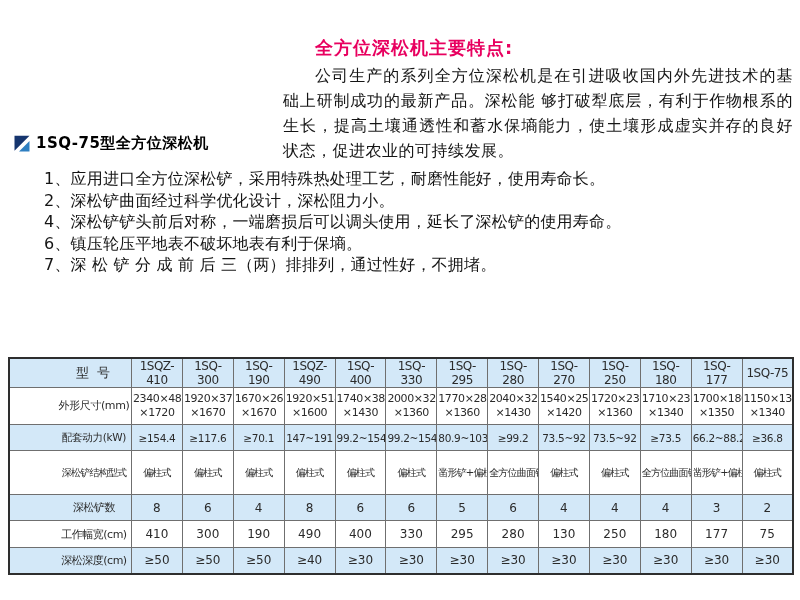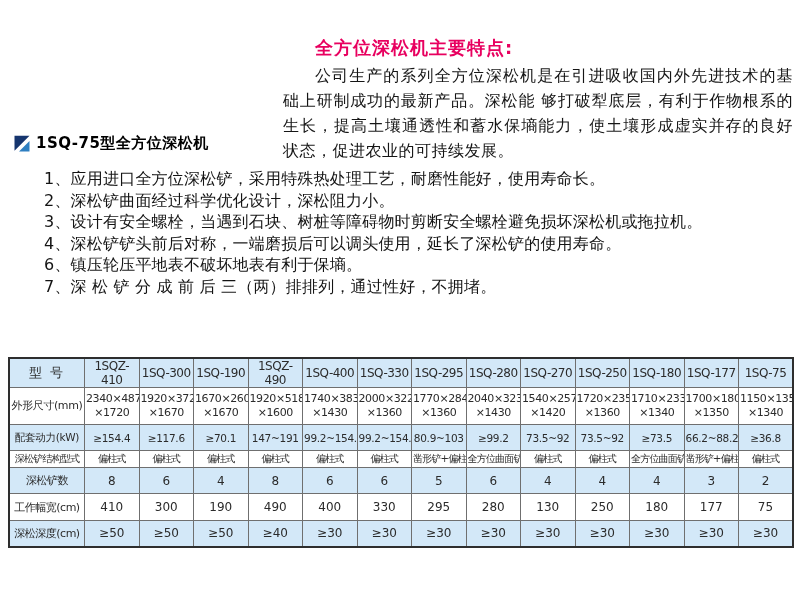--- a/index.html
+++ b/index.html
@@ -84,30 +84,30 @@
     color: #2b2b2b;
   }
   .specs-table td {
     border: 1px solid #6f6f6f;
     text-align: center;
     vertical-align: middle;
     padding: 0 1px;
     overflow: hidden;
   }
   .specs-table tr.stripe td { background: var(--table-stripe, #d3e8f8); }
-  .specs-table td.label-cell { font-size: 11px; letter-spacing: -0.5px; }
+  .specs-table td.label-cell { font-size: 11px; letter-spacing: -0.5px; padding-left: 48px; }
   .specs-table tr:first-child td:first-child { width: 72px; }
   .specs-table tr:nth-child(1) { height: 29px; }
   .specs-table tr:nth-child(1) td { font-size: 12px; letter-spacing: -0.5px; }
   .specs-table tr:nth-child(1) td.label-cell { font-size: 13px; letter-spacing: 2px; }
   .specs-table tr:nth-child(2) { height: 37px; }
   .specs-table tr:nth-child(2) td { font-size: 11px; line-height: 14px; letter-spacing: -0.4px; }
   .specs-table tr:nth-child(3) { height: 26px; }
   .specs-table tr:nth-child(3) td { font-size: 10.5px; letter-spacing: -0.3px; white-space: nowrap; }
-  .specs-table tr:nth-child(4) { height: 17px; }
+  .specs-table tr:nth-child(4) { height: 44px; }
   .specs-table tr:nth-child(4) td { font-size: 10px; letter-spacing: -0.8px; white-space: nowrap; }
   .specs-table tr:nth-child(5) { height: 26px; }
   .specs-table tr:nth-child(6) { height: 27px; }
   .specs-table tr:nth-child(7) { height: 26px; }
 </style>
 </head>
 <body>
 
 <div class="page">
 
@@ -121,21 +121,20 @@
         <polygon points="2,1 22,1 2,21" fill="var(--logo-dark, #16356e)"></polygon>
         <polygon points="8,22 22,22 22,8" fill="var(--logo-light, #2e7fc1)"></polygon>
       </svg>
     </span>
     <span>1SQ-75型全方位深松机</span>
   </div>
 
   <ul class="feature-list">
       <li>1、应用进口全方位深松铲，采用特殊热处理工艺，耐磨性能好，使用寿命长。</li>
       <li>2、深松铲曲面经过科学优化设计，深松阻力小。</li>
-      <li>3、设计有安全螺栓，当遇到石块、树桩等障碍物时剪断安全螺栓避免损坏深松机或拖拉机。</li>
       <li>4、深松铲铲头前后对称，一端磨损后可以调头使用，延长了深松铲的使用寿命。</li>
       <li>6、镇压轮压平地表不破坏地表有利于保墒。</li>
       <li>7、深 松 铲 分 成 前 后 三（两）排排列，通过性好，不拥堵。</li>
     </ul>
 
 
   <table class="specs-table">
     <tbody>
         <tr class="stripe">
           <td class="label-cell">型 号</td>

